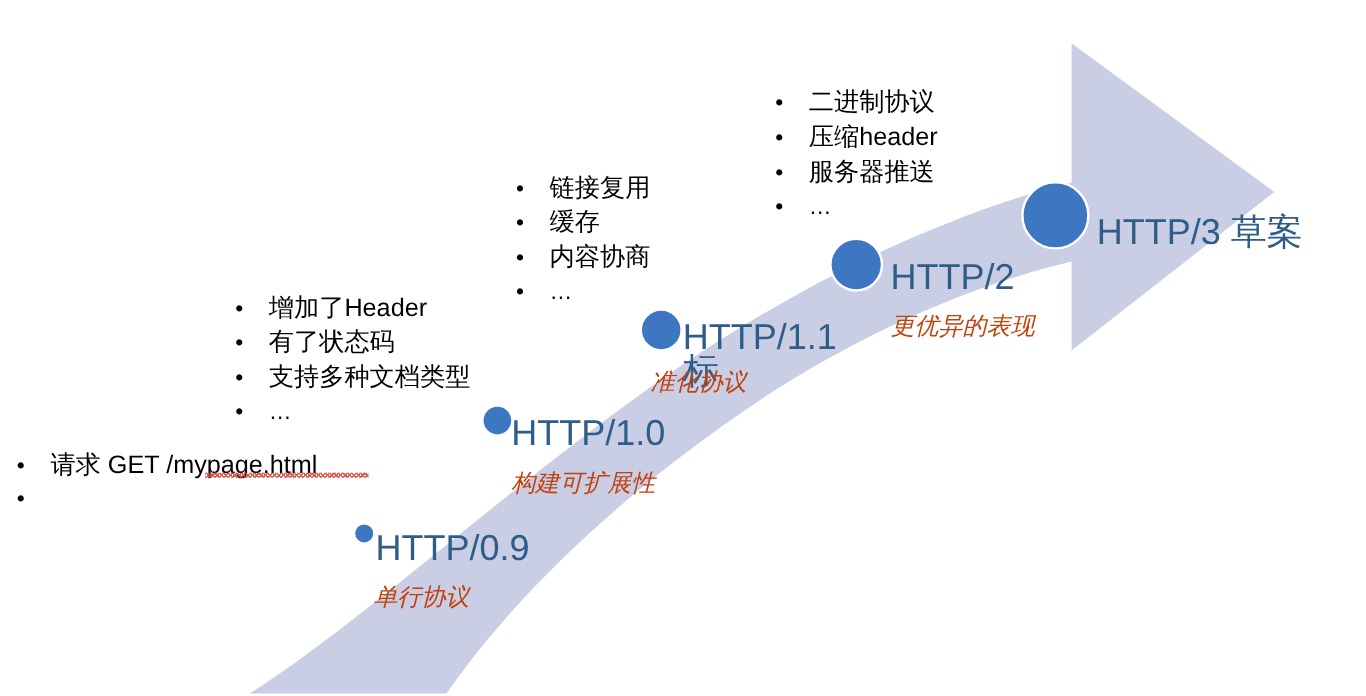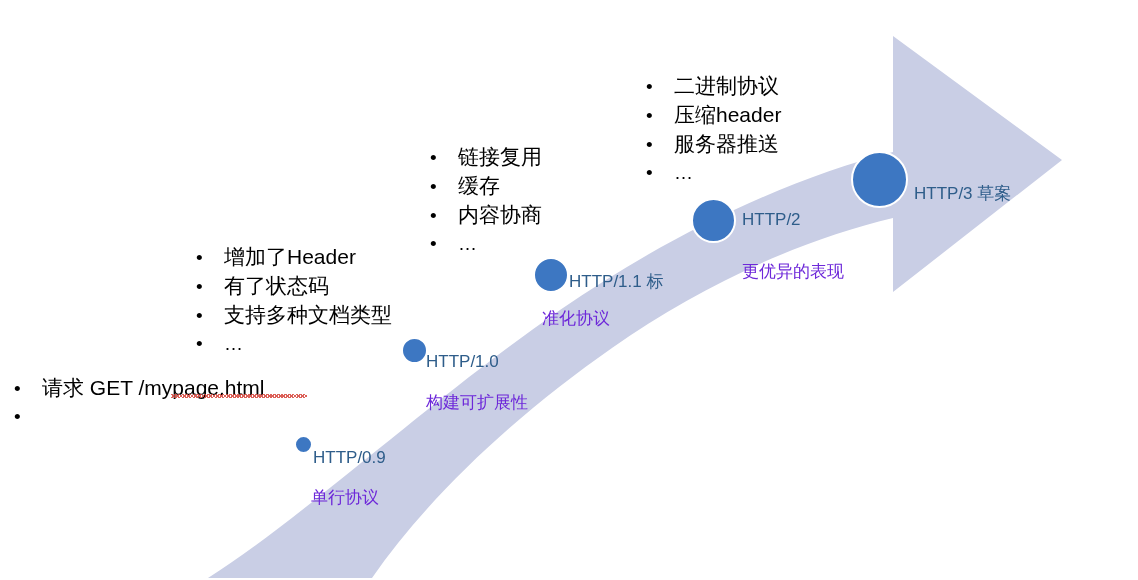--- a/index.html
+++ b/index.html
@@ -60,43 +60,44 @@
   .node-dot {
     position: absolute;
     border-radius: 50%;
     background: #3d77c2;
     border: 2px solid #ffffff;
     box-sizing: border-box;
   }
   .node-label {
     position: absolute;
     color: #2e5d8a;
-    font-size: 17px;
+    font-size: 30px;
     line-height: 28px;
     white-space: nowrap;
   }
   .node-desc {
     position: absolute;
-    color: #6d28d9;
-    font-size: 17px;
+    color: #c2410c;
+    font-size: 20px;
     line-height: 34px;
+    font-style: italic;
   }
 
   
   #dot-http09 { left: 294px; top: 435px; width: 19px; height: 19px; }
   #dot-http10 { left: 401px; top: 337px; width: 27px; height: 27px; }
   #dot-http11 { left: 533px; top: 257px; width: 36px; height: 36px; }
   #dot-http2  { left: 691px; top: 198px; width: 45px; height: 45px; }
   #dot-http3  { left: 851px; top: 151px; width: 57px; height: 57px; }
 
   
   #label-http09 { left: 313px; top: 444px; }
   #label-http10 { left: 426px; top: 348px; }
   #label-http11 { left: 569px; top: 268px; width: 120px; white-space: normal; }
-  #label-http2  { left: 742px; top: 206px; }
+  #label-http2  { left: 742px; top: 218px; }
   #label-http3  { left: 914px; top: 180px; }
 
   
   #desc-http09 { left: 311px; top: 481px; }
   #desc-http10 { left: 426px; top: 386px; width: 130px; }
   #desc-http11 { left: 542px; top: 302px; width: 120px; }
   #desc-http2  { left: 742px; top: 255px; width: 130px; }
 
   
   #squiggle {

